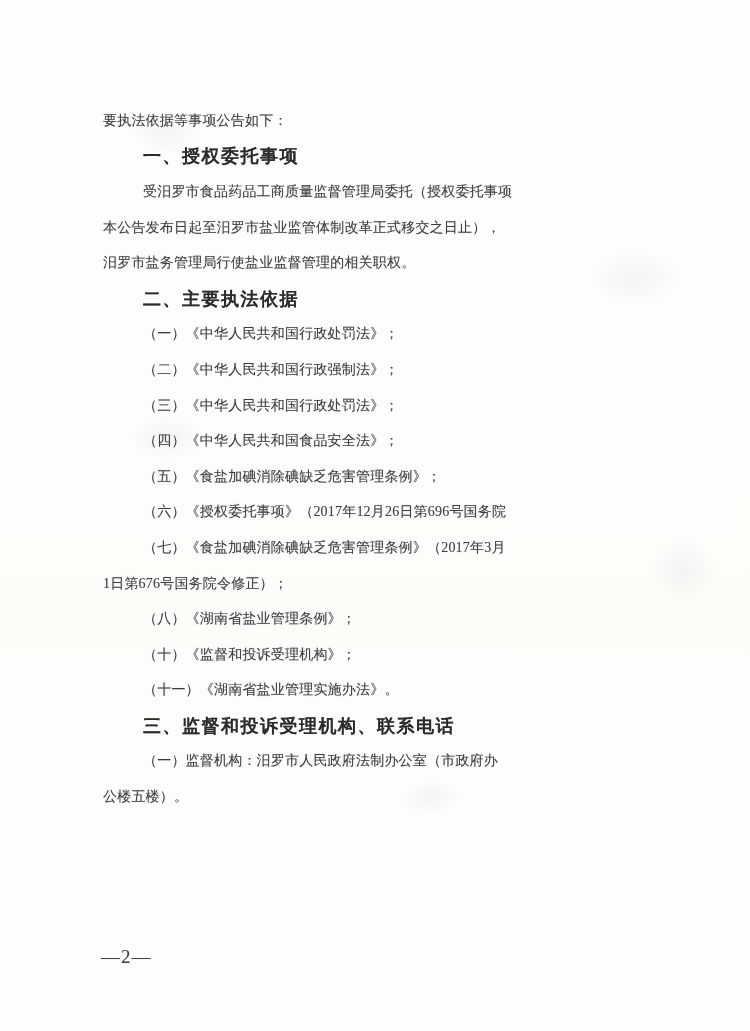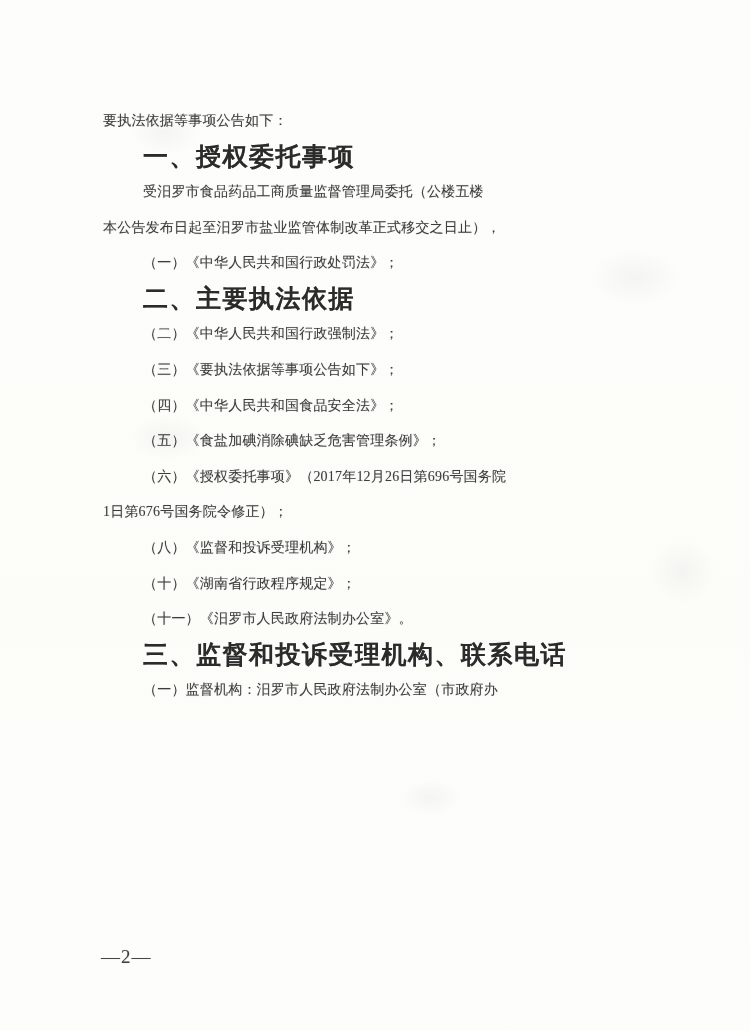--- a/index.html
+++ b/index.html
@@ -28,21 +28,21 @@
     color: #3d3d3d;
     letter-spacing: 0.2px;
     white-space: nowrap;
     text-shadow: 0 0 1px rgba(90,90,90,0.35);
   }
   .line.indent { padding-left: 40px; }
   .line.bold {
     font-family: Liberation Sans, sans-serif;
     font-weight: bold;
     color: #2b2b2b;
-    font-size: 25px;
+    font-size: 18px;
     letter-spacing: 1.5px;
     text-shadow: 0 0 0.5px rgba(50,50,50,0.5);
   }
   .page-number {
     position: absolute;
     left: 101px; top: 946px;
     font-size: 19px;
     color: #3f3f3f;
     letter-spacing: 1px;
     text-shadow: 0 0 1px rgba(90,90,90,0.3);
@@ -61,31 +61,34 @@
 
   <div class="smudge" style="left:130px; top:110px; width:70px; height:45px;"></div>
   <div class="smudge" style="left:590px; top:250px; width:90px; height:55px;"></div>
   <div class="smudge" style="left:130px; top:415px; width:75px; height:45px;"></div>
   <div class="smudge" style="left:650px; top:540px; width:65px; height:65px;"></div>
   <div class="smudge" style="left:400px; top:780px; width:60px; height:35px;"></div>
 
   <div class="doc-body">
       <div class="line">要执法依据等事项公告如下：</div>
       <div class="line indent bold">一、授权委托事项</div>
-      <div class="line indent">受汨罗市食品药品工商质量监督管理局委托（公楼五楼</div>
+      <div class="line indent">受汨罗市食品药品工商质量监督管理局委托（授权委托事项</div>
       <div class="line">本公告发布日起至汨罗市盐业监管体制改革正式移交之日止），</div>
+      <div class="line">汨罗市盐务管理局行使盐业监督管理的相关职权。</div>
+      <div class="line indent bold">二、主要执法依据</div>
       <div class="line indent">（一）《中华人民共和国行政处罚法》；</div>
-      <div class="line indent bold">二、主要执法依据</div>
       <div class="line indent">（二）《中华人民共和国行政强制法》；</div>
-      <div class="line indent">（三）《要执法依据等事项公告如下》；</div>
+      <div class="line indent">（三）《中华人民共和国行政处罚法》；</div>
       <div class="line indent">（四）《中华人民共和国食品安全法》；</div>
       <div class="line indent">（五）《食盐加碘消除碘缺乏危害管理条例》；</div>
       <div class="line indent">（六）《授权委托事项》（2017年12月26日第696号国务院</div>
+      <div class="line indent">（七）《食盐加碘消除碘缺乏危害管理条例》（2017年3月</div>
       <div class="line">1日第676号国务院令修正）；</div>
-      <div class="line indent">（八）《监督和投诉受理机构》；</div>
-      <div class="line indent">（十）《湖南省行政程序规定》；</div>
-      <div class="line indent">（十一）《汨罗市人民政府法制办公室》。</div>
+      <div class="line indent">（八）《湖南省盐业管理条例》；</div>
+      <div class="line indent">（十）《监督和投诉受理机构》；</div>
+      <div class="line indent">（十一）《湖南省盐业管理实施办法》。</div>
       <div class="line indent bold">三、监督和投诉受理机构、联系电话</div>
       <div class="line indent">（一）监督机构：汨罗市人民政府法制办公室（市政府办</div>
+      <div class="line">公楼五楼）。</div>
     </div>
 
   <div class="page-number">—2—</div>
 </div>
 
 </body></html>

